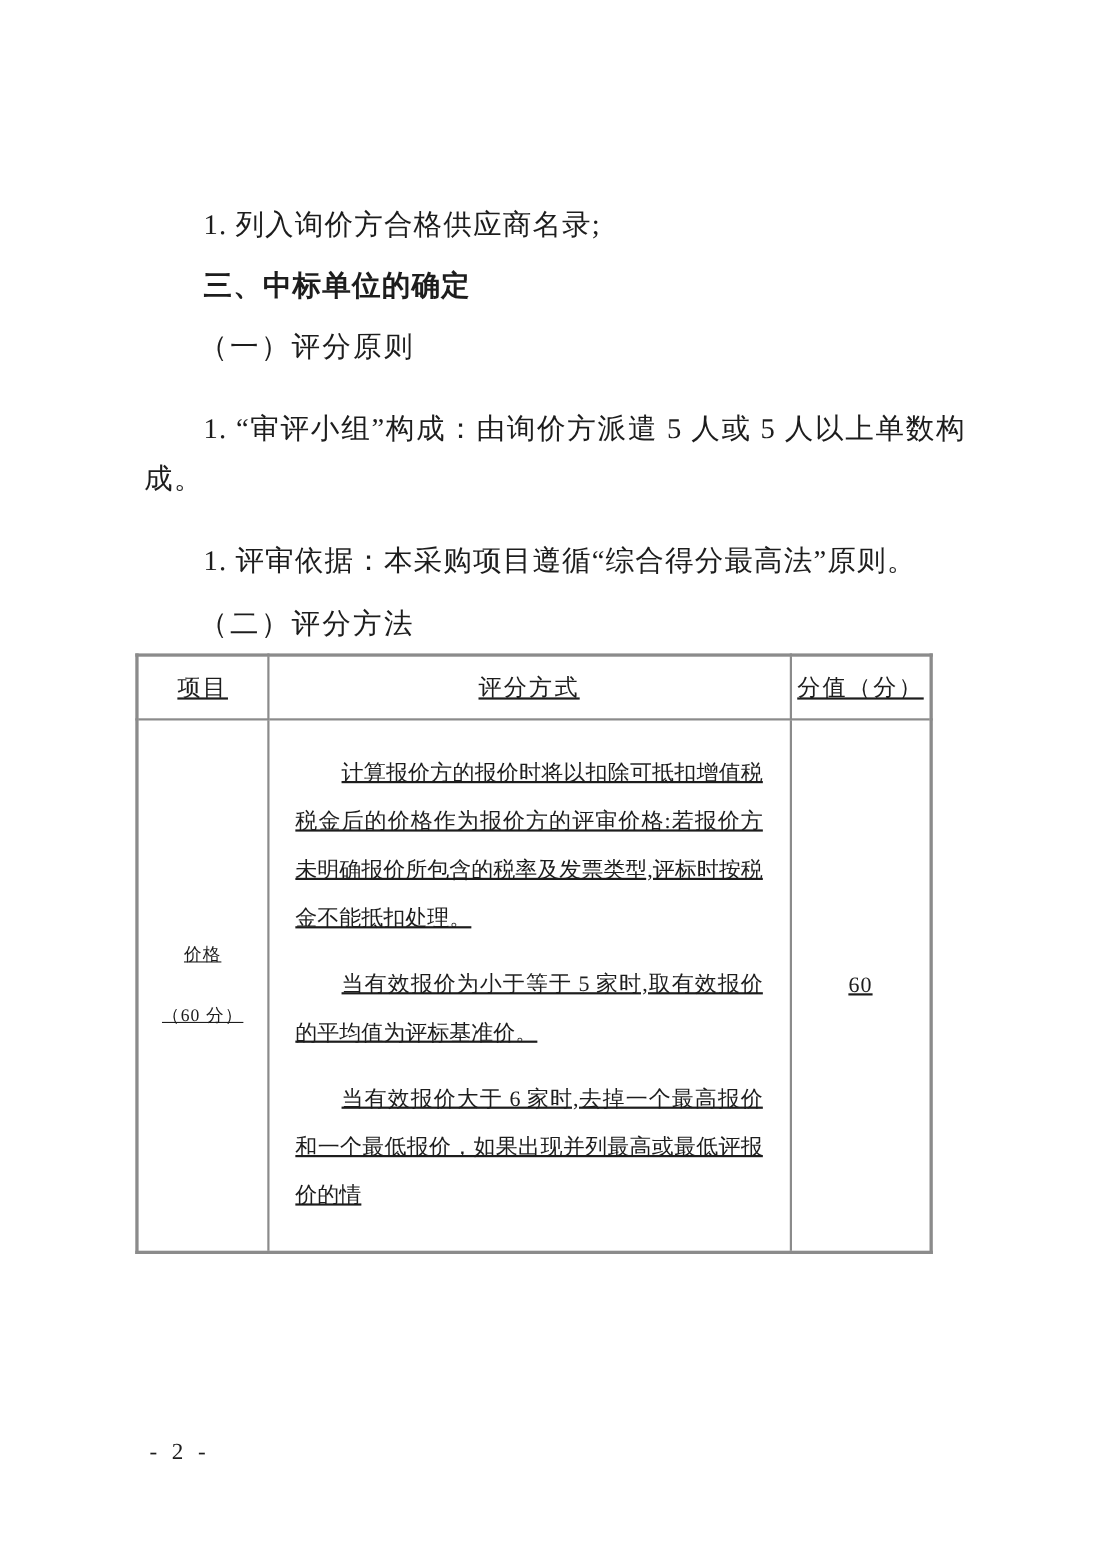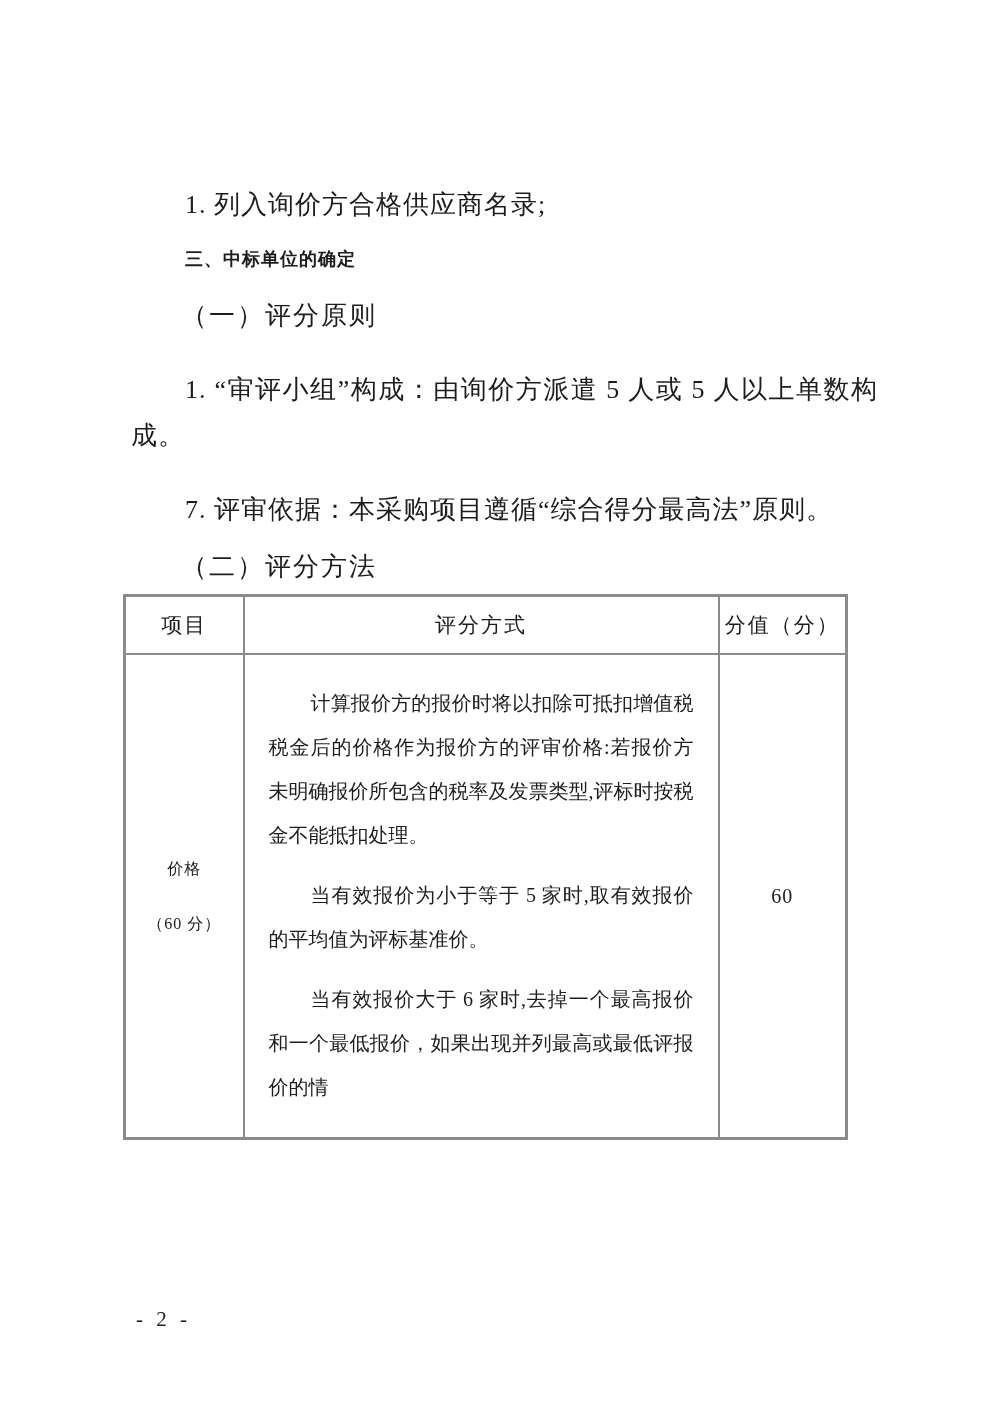--- a/index.html
+++ b/index.html
@@ -27,21 +27,21 @@
     font-size: 26px;
     line-height: 46px;
     text-align: justify;
     text-indent: 54px;
     letter-spacing: 1px;
   }
   .section-heading {
     margin: 8px 0 0 0;
     font-family: "Liberation Sans", "DejaVu Sans", sans-serif;
     font-weight: 700;
-    font-size: 18px;
+    font-size: 26px;
     line-height: 46px;
     text-indent: 54px;
     letter-spacing: 1px;
   }
   .sub-heading {
     margin: 11px 0 0 0;
     font-size: 26px;
     line-height: 46px;
     text-indent: 50px;
     letter-spacing: 2px;
@@ -53,20 +53,21 @@
     border-collapse: collapse;
     table-layout: fixed;
     width: 722px;
     margin: 4px 0 0 -8px;
     border: 3px solid #8b8b8b;
   }
   table.score-table th,
   table.score-table td {
     border: 2px solid #8b8b8b;
     background: #ffffff;
+    text-decoration: underline;
   }
   table.score-table thead th {
     height: 54px;
     font-weight: normal;
     font-size: 21px;
     text-align: center;
     letter-spacing: 2px;
   }
   td.item-cell {
     text-align: center;
@@ -109,21 +110,21 @@
     <p class="para">1. 列入询价方合格供应商名录;</p>
 
 
 
     <p class="section-heading">三、中标单位的确定</p>
 
     <p class="para sub-heading">（一）评分原则</p>
 
     <p class="para spaced">1. “审评小组”构成：由询价方派遣 5 人或 5 人以上单数构成。</p>
 
-    <p class="para spaced">7. 评审依据：本采购项目遵循“综合得分最高法”原则。</p>
+    <p class="para spaced">1. 评审依据：本采购项目遵循“综合得分最高法”原则。</p>
 
     <p class="para sub-heading">（二）评分方法</p>
 
     <table class="score-table">
       <colgroup>
         <col style="width:119px">
         <col style="width:475px">
         <col style="width:128px">
       </colgroup>
       <thead>

